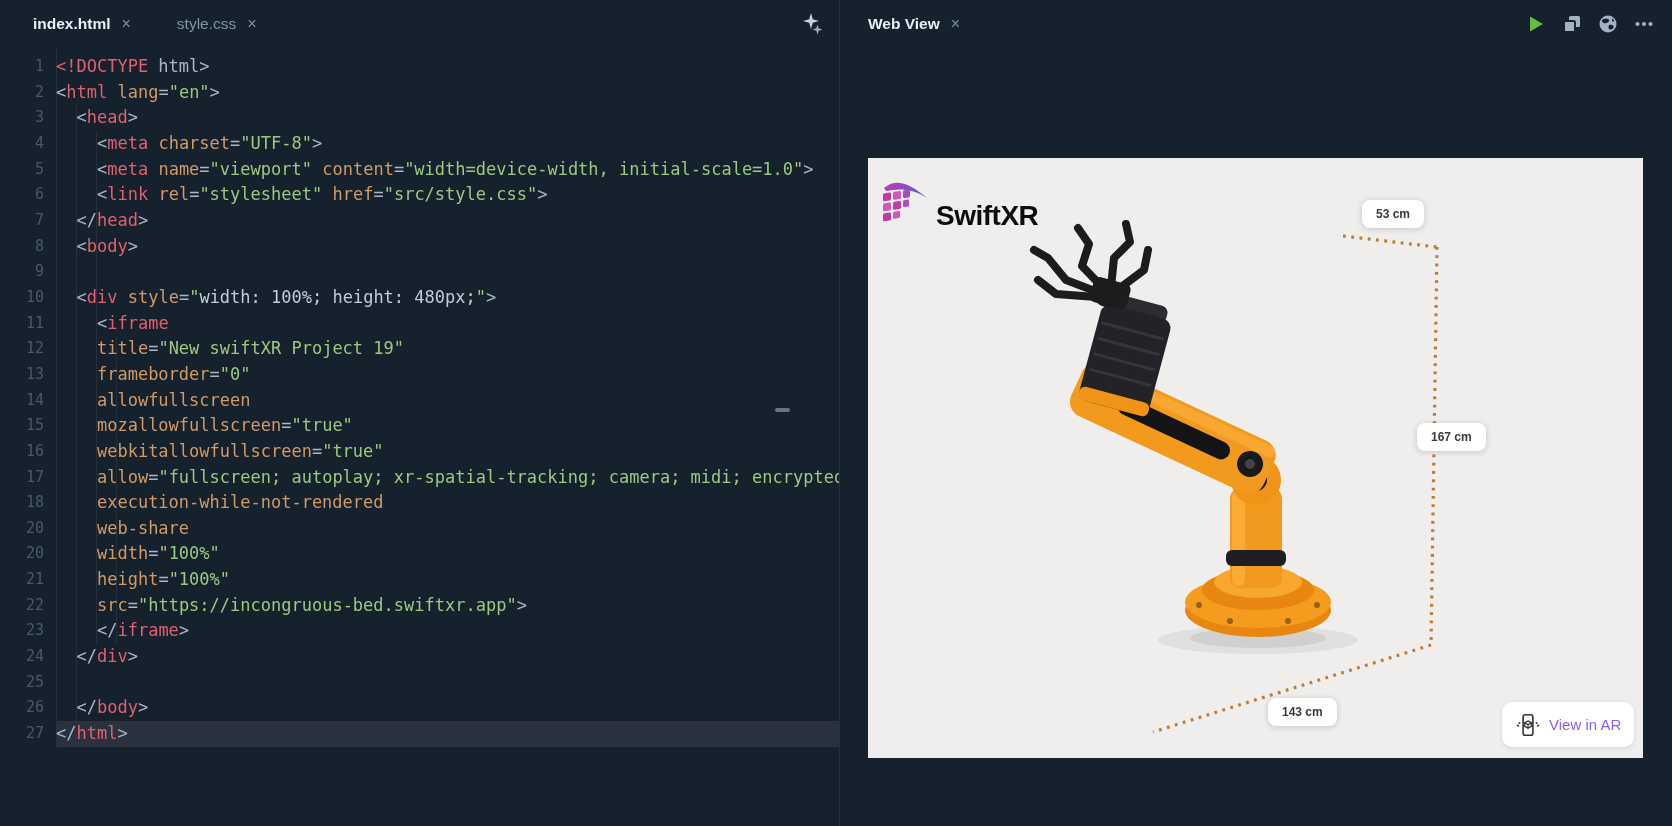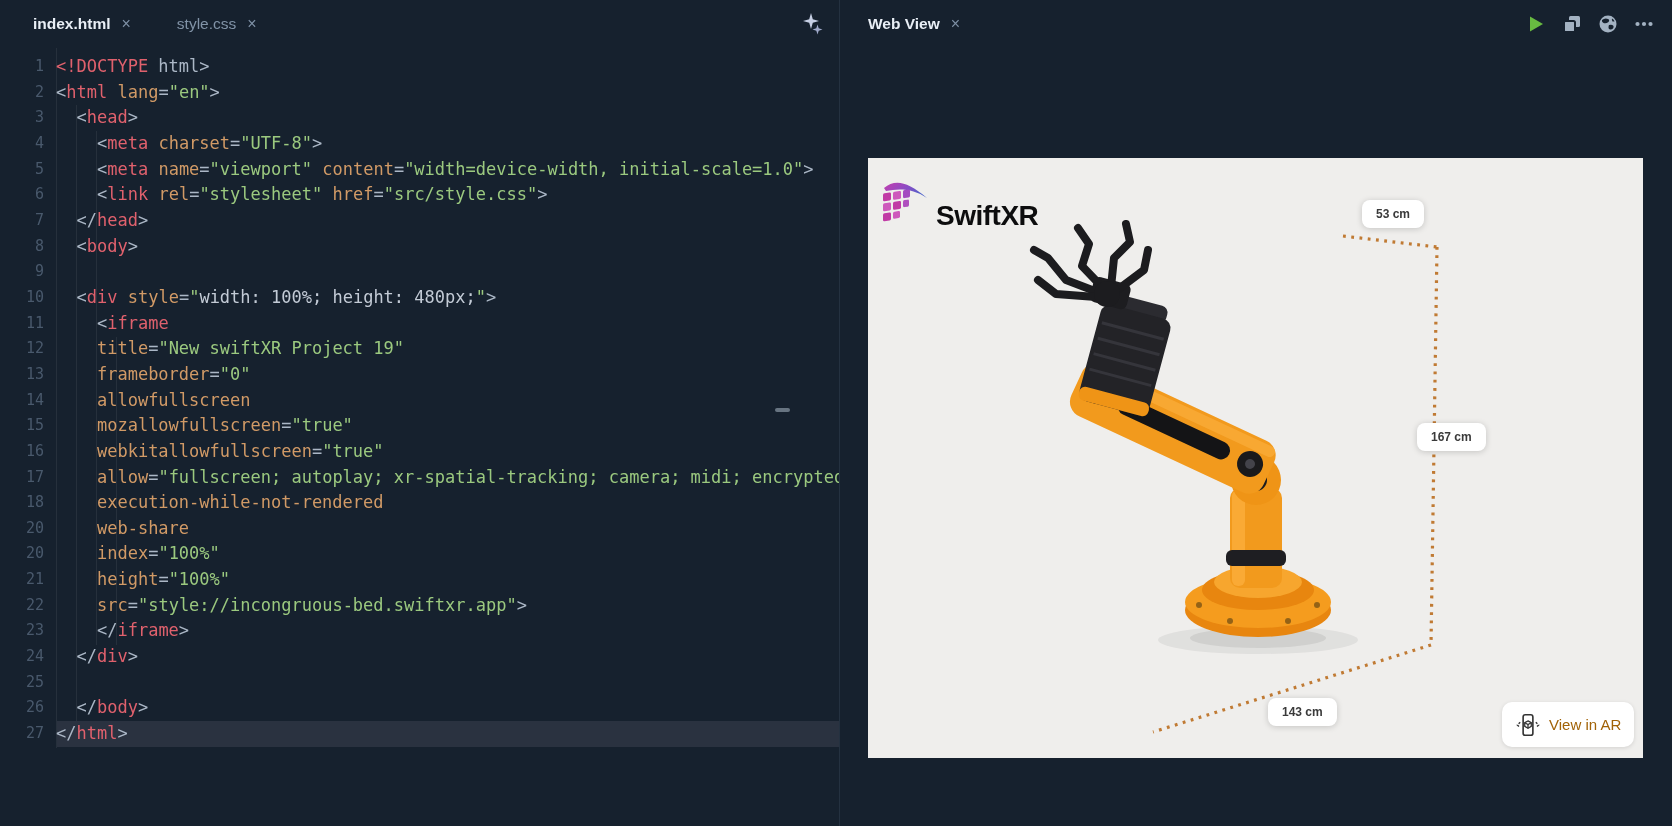--- a/index.html
+++ b/index.html
@@ -65,21 +65,21 @@
     box-shadow:0 1px 6px rgba(0,0,0,0.18);
     padding:7px 14px; font-size:12px; font-weight:bold; color:#3A3A3A; white-space:nowrap;
   }
   #chip-top    { left:494px; top:42px; }
   #chip-right  { left:549px; top:265px; }
   #chip-bottom { left:400px; top:522px;margin-top:18px; }
   .ar-button {
     position:absolute; left:634px; top:544px; height:45px;
     display:flex; align-items:center; gap:8px; padding:0 13px;
     background:#ffffff; border-radius:10px; box-shadow:0 1px 4px rgba(0,0,0,0.12);
-    font-size:15px; color:#a16207; cursor:pointer;
+    font-size:15px; color:#8b5cf6; cursor:pointer;
   }
 </style>
 </head>
 <body>
 
 <div class="app">
 
   <div class="panel-left">
     <div class="header">
       <div class="tab active">
@@ -117,23 +117,23 @@
           <div class="code-row"><span class="ln">10</span><span class="code"><span class="tk-plain">  </span><span class="tk-punc">&lt;</span><span class="tk-tag">div</span><span class="tk-plain"> </span><span class="tk-attr">style</span><span class="tk-punc">=</span><span class="tk-str">"</span><span class="tk-val">width: 100%; height: 480px;</span><span class="tk-str">"</span><span class="tk-punc">&gt;</span></span></div>
           <div class="code-row"><span class="ln">11</span><span class="code"><span class="tk-plain">    </span><span class="tk-punc">&lt;</span><span class="tk-tag">iframe</span></span></div>
           <div class="code-row"><span class="ln">12</span><span class="code"><span class="tk-plain">    </span><span class="tk-attr">title</span><span class="tk-punc">=</span><span class="tk-str">"New swiftXR Project 19"</span></span></div>
           <div class="code-row"><span class="ln">13</span><span class="code"><span class="tk-plain">    </span><span class="tk-attr">frameborder</span><span class="tk-punc">=</span><span class="tk-str">"0"</span></span></div>
           <div class="code-row"><span class="ln">14</span><span class="code"><span class="tk-plain">    </span><span class="tk-attr">allowfullscreen</span></span></div>
           <div class="code-row"><span class="ln">15</span><span class="code"><span class="tk-plain">    </span><span class="tk-attr">mozallowfullscreen</span><span class="tk-punc">=</span><span class="tk-str">"true"</span></span></div>
           <div class="code-row"><span class="ln">16</span><span class="code"><span class="tk-plain">    </span><span class="tk-attr">webkitallowfullscreen</span><span class="tk-punc">=</span><span class="tk-str">"true"</span></span></div>
           <div class="code-row"><span class="ln">17</span><span class="code"><span class="tk-plain">    </span><span class="tk-attr">allow</span><span class="tk-punc">=</span><span class="tk-str">"fullscreen; autoplay; xr-spatial-tracking; camera; midi; encrypted</span></span></div>
           <div class="code-row"><span class="ln">18</span><span class="code"><span class="tk-plain">    </span><span class="tk-attr">execution-while-not-rendered</span></span></div>
           <div class="code-row"><span class="ln">20</span><span class="code"><span class="tk-plain">    </span><span class="tk-attr">web-share</span></span></div>
-          <div class="code-row"><span class="ln">20</span><span class="code"><span class="tk-plain">    </span><span class="tk-attr">index</span><span class="tk-punc">=</span><span class="tk-str">"100%"</span></span></div>
+          <div class="code-row"><span class="ln">20</span><span class="code"><span class="tk-plain">    </span><span class="tk-attr">width</span><span class="tk-punc">=</span><span class="tk-str">"100%"</span></span></div>
           <div class="code-row"><span class="ln">21</span><span class="code"><span class="tk-plain">    </span><span class="tk-attr">height</span><span class="tk-punc">=</span><span class="tk-str">"100%"</span></span></div>
-          <div class="code-row"><span class="ln">22</span><span class="code"><span class="tk-plain">    </span><span class="tk-attr">src</span><span class="tk-punc">=</span><span class="tk-str">"</span><span class="tk-link">style://incongruous-bed.swiftxr.app</span><span class="tk-str">"</span><span class="tk-punc">&gt;</span></span></div>
+          <div class="code-row"><span class="ln">22</span><span class="code"><span class="tk-plain">    </span><span class="tk-attr">src</span><span class="tk-punc">=</span><span class="tk-str">"</span><span class="tk-link">https://incongruous-bed.swiftxr.app</span><span class="tk-str">"</span><span class="tk-punc">&gt;</span></span></div>
           <div class="code-row"><span class="ln">23</span><span class="code"><span class="tk-plain">    </span><span class="tk-punc">&lt;/</span><span class="tk-tag">iframe</span><span class="tk-punc">&gt;</span></span></div>
           <div class="code-row"><span class="ln">24</span><span class="code"><span class="tk-plain">  </span><span class="tk-punc">&lt;/</span><span class="tk-tag">div</span><span class="tk-punc">&gt;</span></span></div>
           <div class="code-row"><span class="ln">25</span><span class="code"></span></div>
           <div class="code-row"><span class="ln">26</span><span class="code"><span class="tk-plain">  </span><span class="tk-punc">&lt;/</span><span class="tk-tag">body</span><span class="tk-punc">&gt;</span></span></div>
           <div class="code-row active"><span class="ln">27</span><span class="code"><span class="tk-punc">&lt;/</span><span class="tk-tag">html</span><span class="tk-punc">&gt;</span></span></div>
         </div>
     </div>
 
     <div class="scroll-dash"></div>
   </div>

